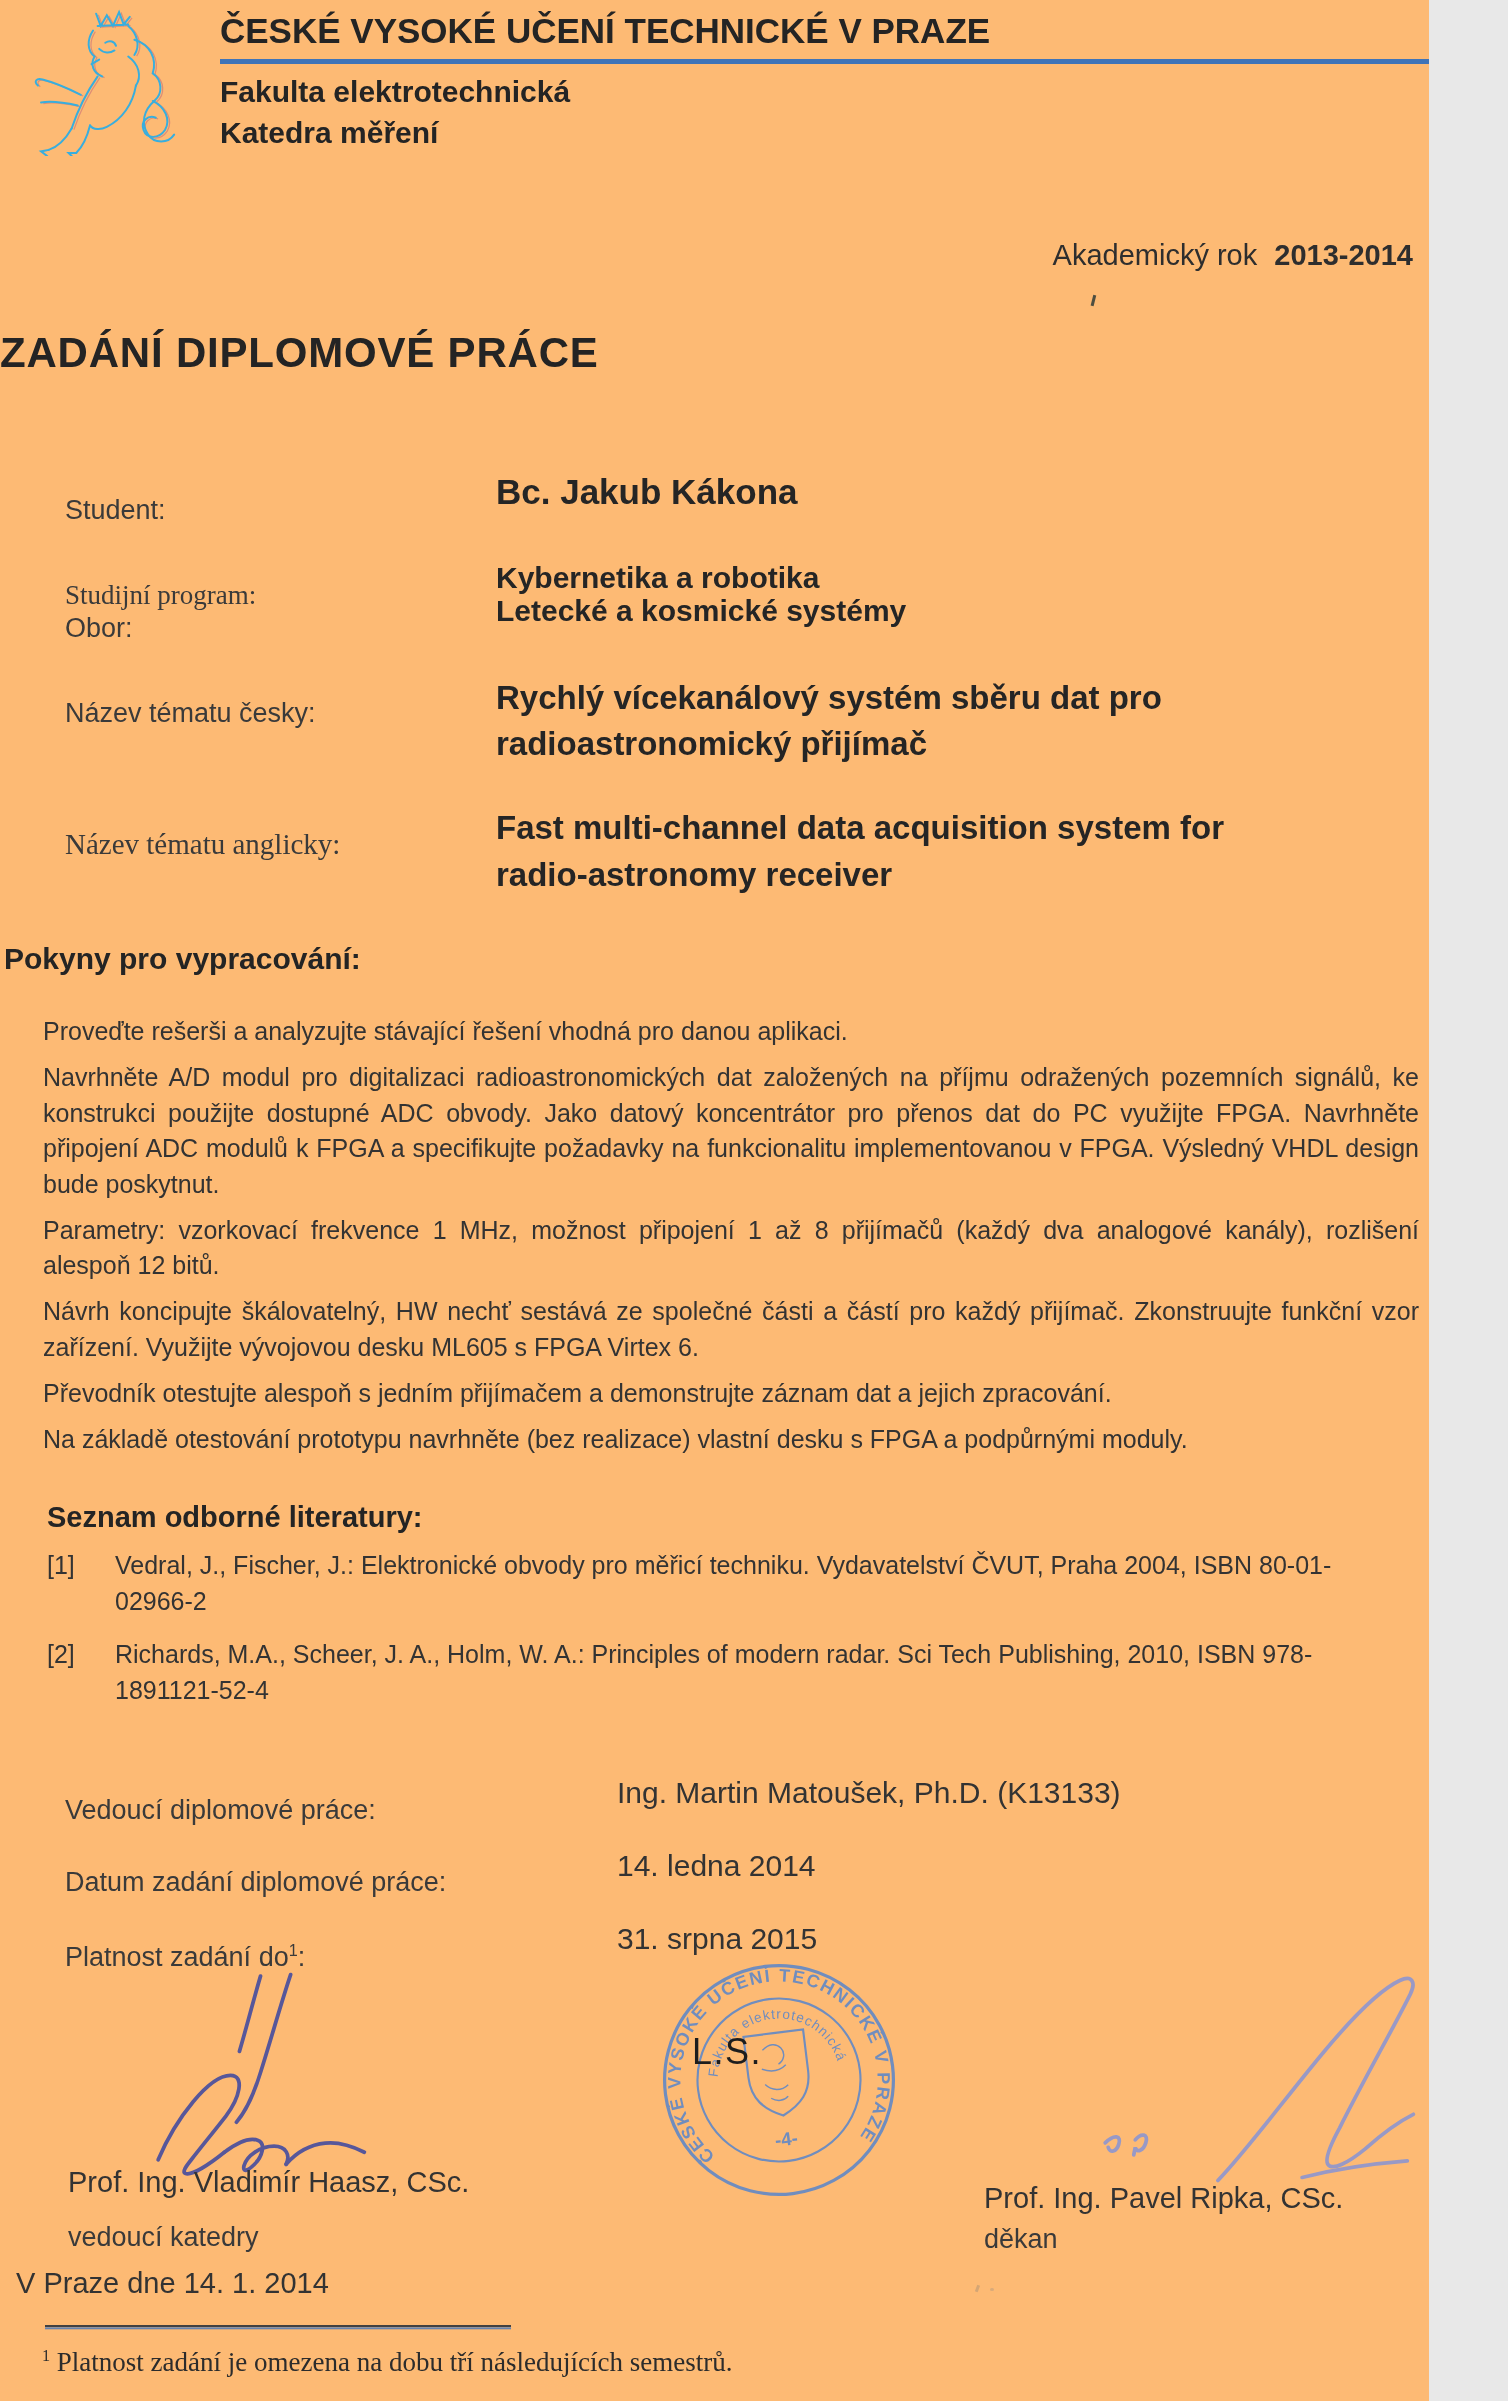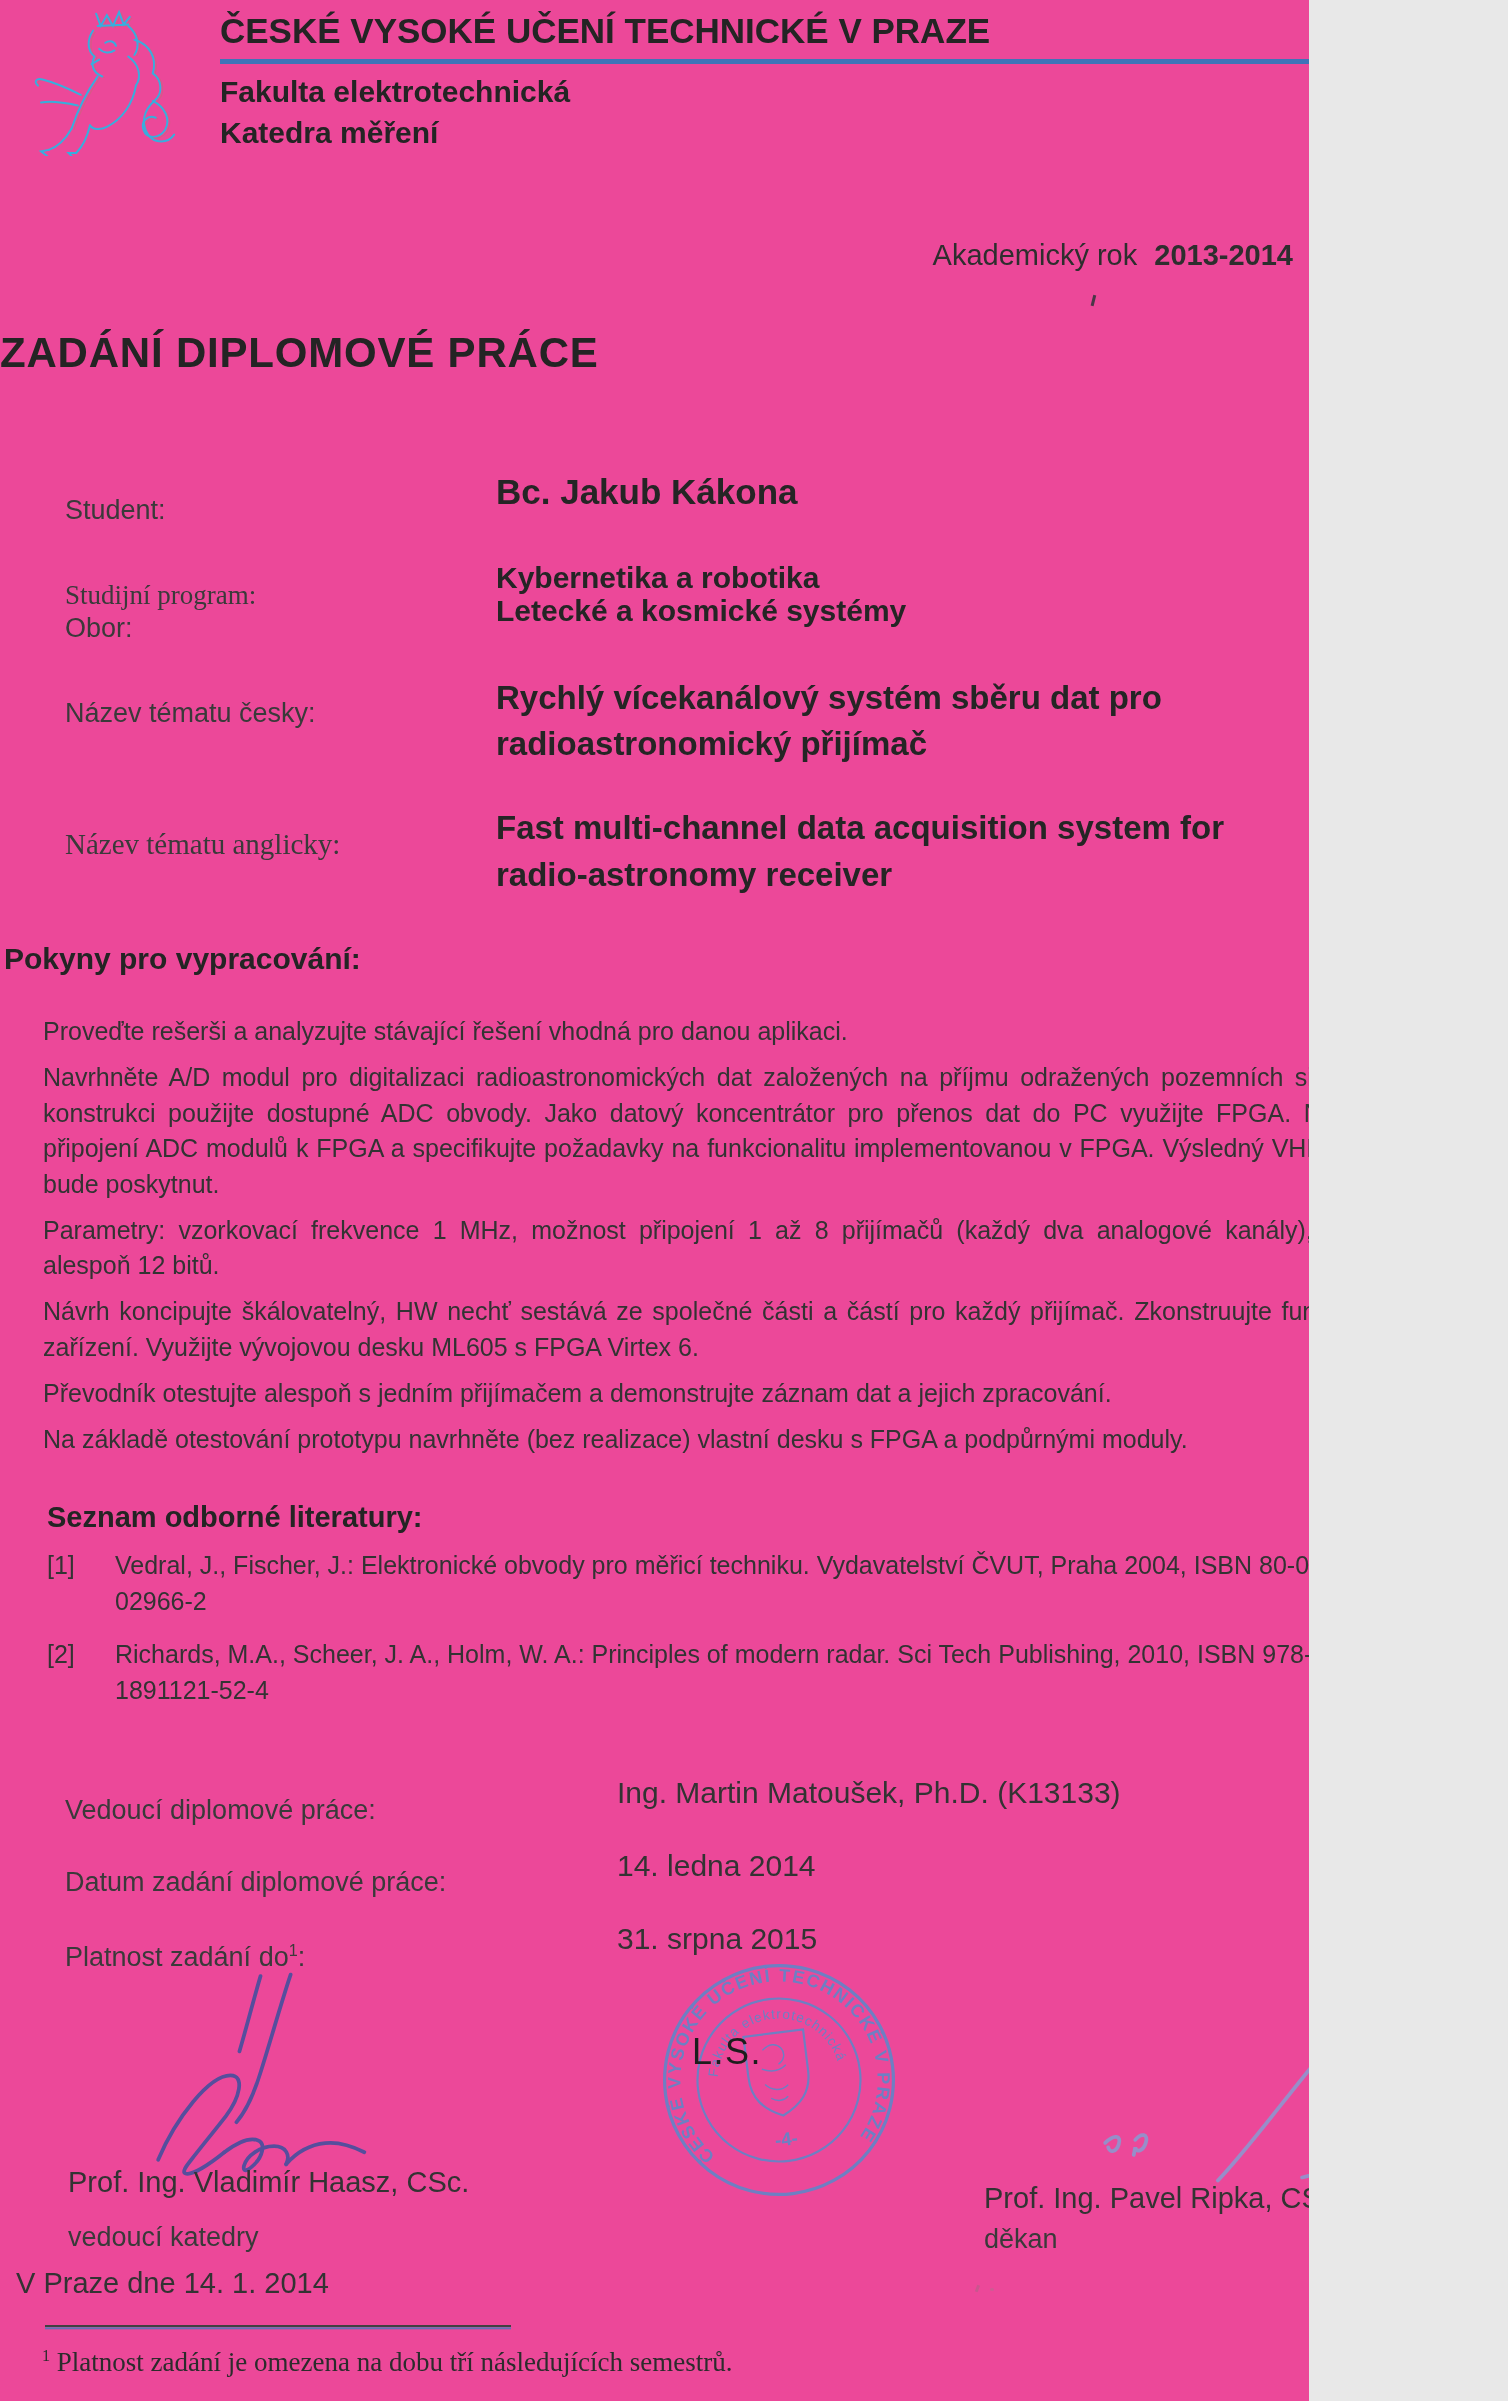--- a/index.html
+++ b/index.html
@@ -1,16 +1,16 @@
 <!DOCTYPE html>
 <html style="font-size:12px"><head>
 <meta charset="utf-8">
 <style>
   html,body{margin:0;padding:0;background:#e8e8e8;}
-  .page{position:relative;width:1309px;height:2401px;background:#ec4899;overflow:hidden;
+  .page{position:relative;width:1429px;height:2401px;background:#fdba74;overflow:hidden;
         font-family:"Liberation Sans","DejaVu Sans",sans-serif;color:#2e2e2e;}
   .abs{position:absolute;}
   .lbl{font-size:27px;color:#3a3a3a;white-space:nowrap;margin-top:14px;}
   .val-bold{font-weight:bold;color:#252525;}
   .serif{font-family:"Liberation Serif","DejaVu Serif",serif;}
   .para{font-size:25px;line-height:1.42;text-align:justify;margin:0 0 10.5px 0;color:#333;}
   .center{text-align:left;}
   .ref-row{display:flex;margin-bottom:18px;font-size:25px;line-height:1.42;color:#333;}
   .ref-idx{width:68px;flex:0 0 68px;}
   .ref-txt{width:1271px;}

